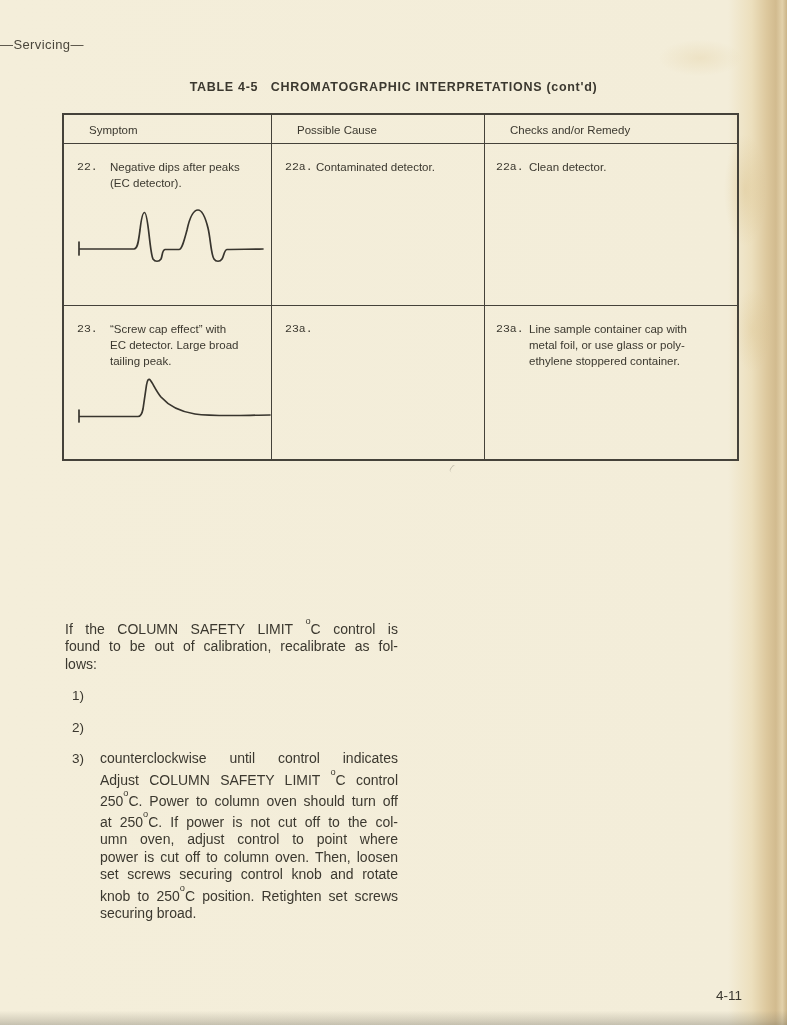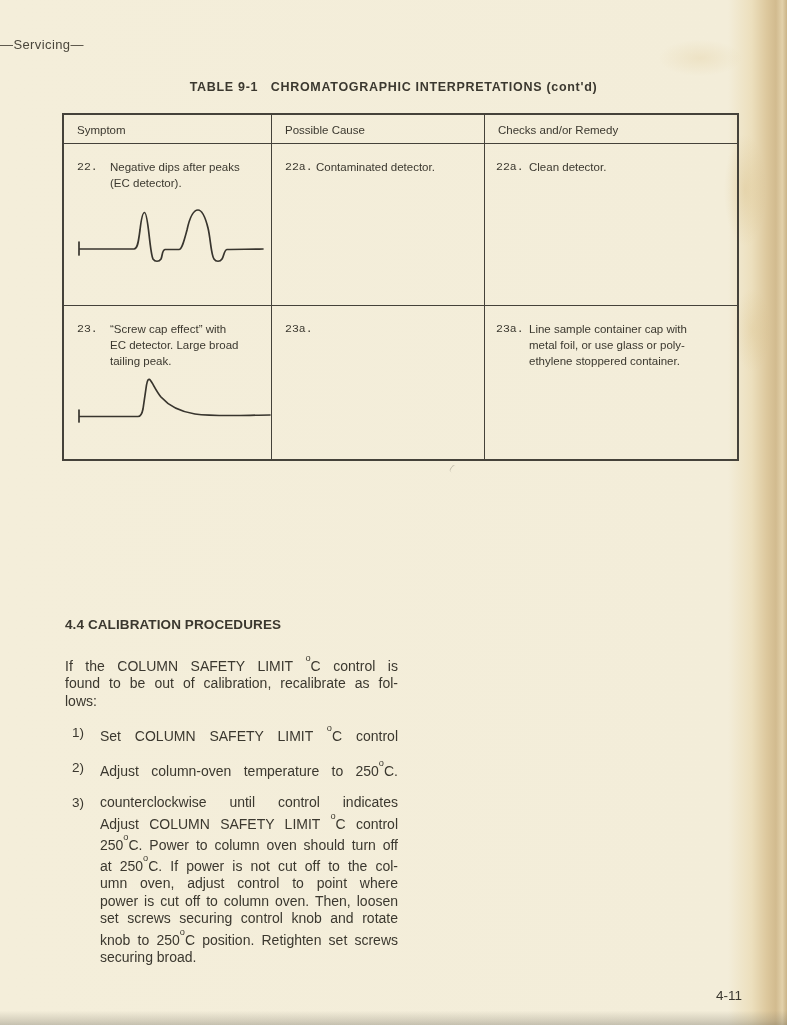--- a/index.html
+++ b/index.html
@@ -18,21 +18,21 @@
   .table-title { position:absolute; top:80px; left:0; width:100%; text-align:center;
     font-weight:bold; font-size:12.5px; letter-spacing:.7px; white-space:pre; color:#3b382f; }
 
   
   .ctable { position:absolute; left:62px; top:113px; width:673px; height:344px;
     border:2px solid #45423a; display:grid;
     grid-template-columns:208px 213px 1fr; grid-template-rows:29px 162px 1fr; }
   .cell { border-right:1.7px solid #45423a; border-bottom:1.7px solid #45423a; position:relative; }
   .cell.last-col { border-right:none; }
   .cell.last-row { border-bottom:none; }
-  .cell.head { font-size:11.5px; padding:9px 0 0 13px; color:#3b382f; }
+  .cell.head { font-size:11.5px; padding:9px 0 0 25px; color:#3b382f; }
   .item { display:flex; font-size:11.5px; line-height:16px; padding-top:15px; }
   .item .num { flex:none;font-family:Liberation Mono, monospace; }
   .sym .item { padding-left:13px; padding-right:8px; }
   .sym .item .num { width:33px; }
   .cau .item { padding-left:13px; padding-right:16px; }
   .cau .item .num { width:31px; }
   .rem .item { padding-left:11px; padding-right:8px; }
   .rem .item .num { width:33px; }
   .sketch { position:absolute; left:8px; }
   .sketch path { fill:none; stroke:#38352e; stroke-width:1.7; stroke-linecap:round; stroke-linejoin:round; }
@@ -51,21 +51,21 @@
   .page-number { position:absolute; left:716px; top:988px; font-size:13.5px; color:#3b382f; }
   .stray-mark { position:absolute; left:450px; top:466px; width:8px; height:8px; opacity:.35;
     border-left:1.5px solid #6b6658; transform:rotate(35deg); border-radius:40%; }
 </style>
 </head>
 <body>
 
 <div class="page">
 
   <div class="running-header">—Servicing—</div>
-  <div class="table-title">TABLE 9-1   CHROMATOGRAPHIC INTERPRETATIONS (cont'd)</div>
+  <div class="table-title">TABLE 4-5   CHROMATOGRAPHIC INTERPRETATIONS (cont'd)</div>
 
   <div class="ctable">
 
     <div class="cell head">Symptom</div>
     <div class="cell head">Possible Cause</div>
     <div class="cell head last-col">Checks and/or Remedy</div>
 
     <div class="cell sym">
       <div class="item">
         <span class="num">22.</span>
@@ -132,38 +132,33 @@
             <div class="line">metal foil, or use glass or poly-</div>
             <div class="line">ethylene stoppered container.</div>
           </div>
       </div>
     </div>
   </div>
 
   <div class="stray-mark"></div>
 
   <div class="section">
-    <div class="sec-heading">4.4 CALIBRATION PROCEDURES</div>
     <div class="para">
         <div class="line j">If the COLUMN SAFETY LIMIT <sup class="deg">o</sup>C control is</div>
         <div class="line j">found to be out of calibration, recalibrate as fol-</div>
         <div class="line">lows:</div>
       </div>
 
     <div class="step">
       <span class="num">1)</span>
       <div class="stext">
-          <div class="line j">Set COLUMN SAFETY LIMIT <sup class="deg">o</sup>C control</div>
         </div>
     </div>
     <div class="step">
       <span class="num">2)</span>
-      <div class="stext">
-          <div class="line j">Adjust column-oven temperature to 250<sup class="deg">o</sup>C.</div>
-        </div>
     </div>
     <div class="step">
       <span class="num">3)</span>
       <div class="stext">
           <div class="line j">counterclockwise until control indicates</div>
           <div class="line j">Adjust COLUMN SAFETY LIMIT <sup class="deg">o</sup>C control</div>
           <div class="line j">250<sup class="deg">o</sup>C. Power to column oven should turn off</div>
           <div class="line j">at 250<sup class="deg">o</sup>C. If power is not cut off to the col-</div>
           <div class="line j">umn oven, adjust control to point where</div>
           <div class="line j">power is cut off to column oven. Then, loosen</div>

